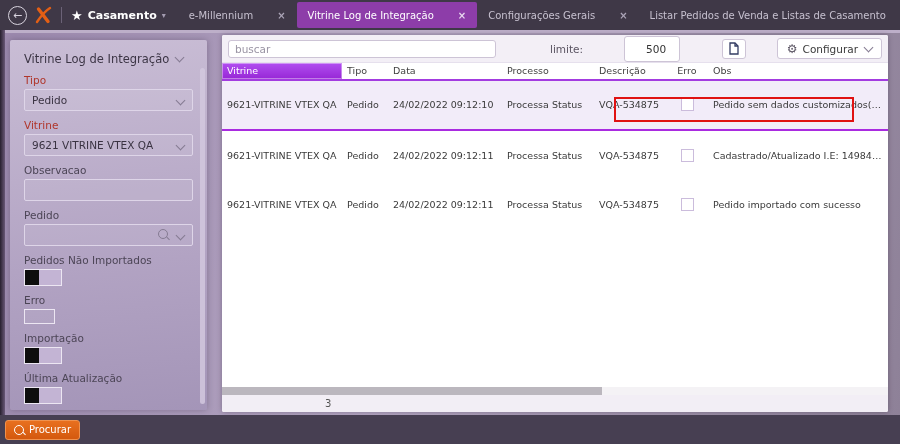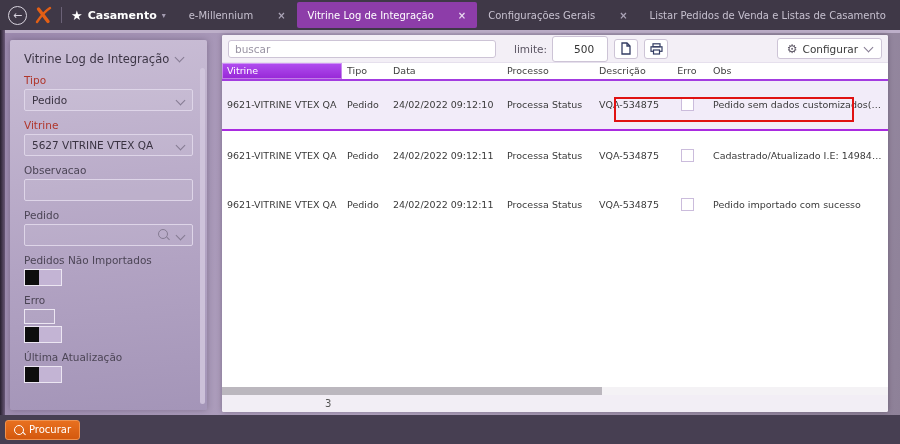--- a/index.html
+++ b/index.html
@@ -40,21 +40,21 @@
   .ctl .mag{position:absolute;right:24px;top:4px;}
   .mag{width:8px;height:8px;border:1.4px solid #857b92;border-radius:50%;position:relative;}
   .mag::after{content:"";position:absolute;width:4px;height:1.4px;background:#857b92;transform:rotate(45deg);right:-3px;bottom:-1px;}
   .toggle{width:36px;height:15px;border:1px solid #ece6f2;background:#c3b4d4;position:relative;margin-top:2px;cursor:pointer;}
   .toggle .knob{position:absolute;left:0;top:0;width:14px;height:15px;background:#0d0d0d;}
   .toggle[data-state="empty"]{width:29px;height:13px;background:rgba(255,255,255,0.06);}
   .sb-scroll{position:absolute;right:2px;top:28px;bottom:6px;width:5px;border-radius:3px;background:#d2c8de;opacity:.85;}
 
   
   .card{position:absolute;left:222px;top:5px;width:666px;height:377px;background:#fff;border-radius:2px;box-shadow:0 0 5px rgba(40,30,50,.35);overflow:hidden;}
-  .toolbar{height:28px;background:#f3eff6;border-bottom:1px solid #e6e0ed;display:flex;align-items:center;padding:0 6px;box-sizing:border-box;position:relative;}
+  .toolbar{height:28px;background:#f3eff6;border-bottom:1px solid #e6e0ed;display:flex;align-items:center;padding:0 6px;box-sizing:border-box;position:relative;gap:36px;}
   .search-in{width:268px;height:18px;border:1px solid #cdc4d6;border-radius:3px;font-size:10.5px;padding:0 6px;color:#333;font-family:inherit;outline:none;box-sizing:border-box;background:#fff;}
   .search-in::placeholder{color:#9a94a4;}
   .limit-label{font-size:10.5px;color:#5a5462;margin-left:18px;margin-right:5px;}
   .limit-in{width:56px;height:26px;border:1px solid #cdc4d6;border-radius:3px;font-size:10.5px;text-align:right;padding:0 13px 0 4px;color:#333;font-family:inherit;outline:none;box-sizing:border-box;background:#fff;}
   .tbtn{width:24px;height:20px;border:1px solid #cdc4d6;border-radius:3px;background:#fff;display:flex;align-items:center;justify-content:center;margin-left:6px;cursor:pointer;padding:0;}
   .cfg-btn{position:absolute;right:6px;top:3px;height:21px;border:1px solid #cdc4d6;border-radius:3px;background:#fff;display:flex;align-items:center;gap:5px;font-size:10.5px;color:#3a3a3a;padding:0 9px;cursor:pointer;font-family:inherit;}
   .cfg-btn .gear{font-size:12px;color:#5a5462;line-height:1;}
   .cfg-btn .chev{margin-left:2px;margin-top:-2px;}
 
   table{width:100%;border-collapse:collapse;table-layout:fixed;font-size:9.5px;}
@@ -141,21 +141,21 @@
       </div>
 
       <div class="f-label red">Tipo</div>
       <div class="ctl">
         <span>Pedido</span>
         <span class="chev"></span>
       </div>
 
       <div class="f-label red">Vitrine</div>
       <div class="ctl">
-        <span>5627 VITRINE VTEX QA</span>
+        <span>9621 VITRINE VTEX QA</span>
         <span class="chev"></span>
       </div>
 
       <div class="f-label">Observacao</div>
       <div class="ctl">
         <span></span>
       </div>
 
       <div class="f-label">Pedido</div>
       <div class="ctl">
@@ -165,20 +165,21 @@
       </div>
 
       <div class="f-label">Pedidos Não Importados</div>
       <div class="toggle" data-state="off">
           <span class="knob"></span>
         </div>
 
       <div class="f-label">Erro</div>
       <div class="toggle" data-state="empty"></div>
 
+      <div class="f-label">Importação</div>
       <div class="toggle" data-state="off">
           <span class="knob"></span>
         </div>
 
       <div class="f-label">Última Atualização</div>
       <div class="toggle" data-state="off">
           <span class="knob"></span>
         </div>
 
       <div class="sb-scroll"></div>

